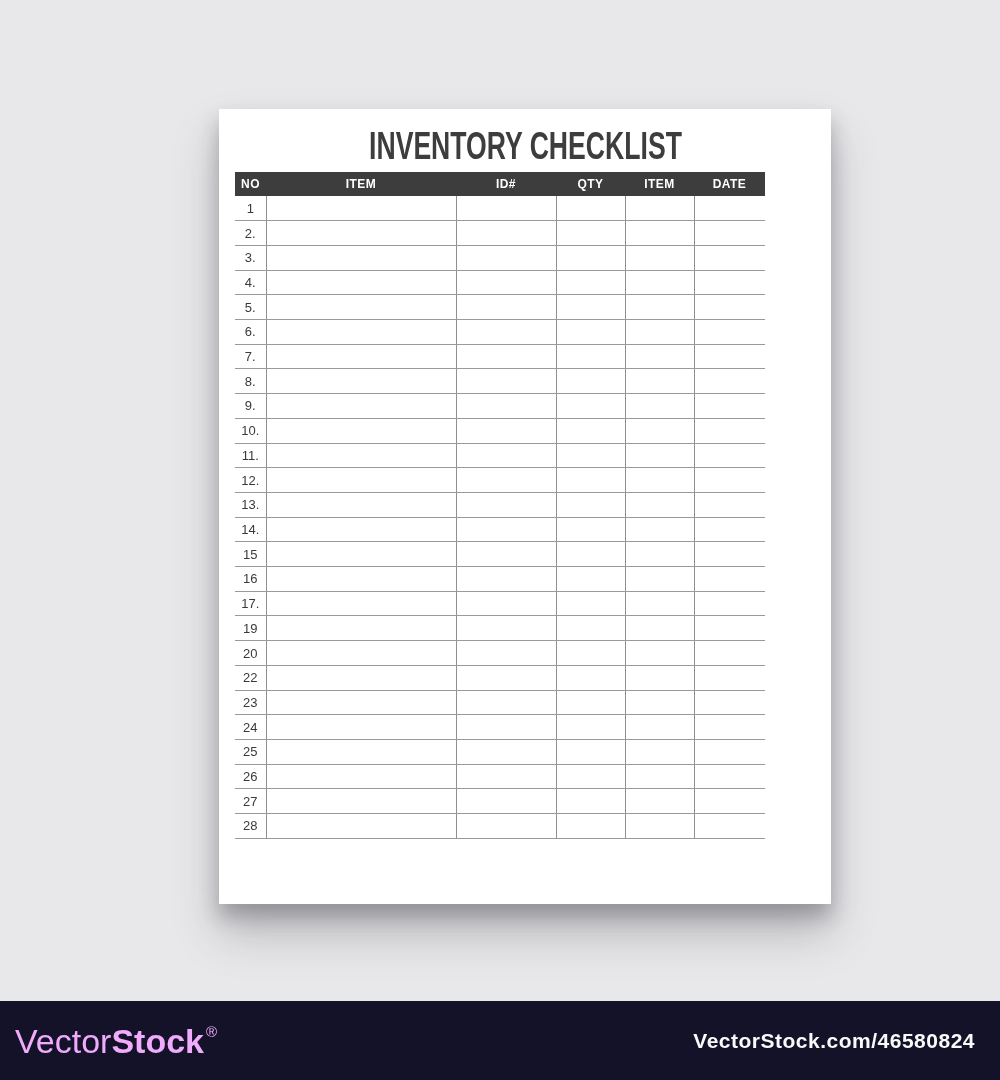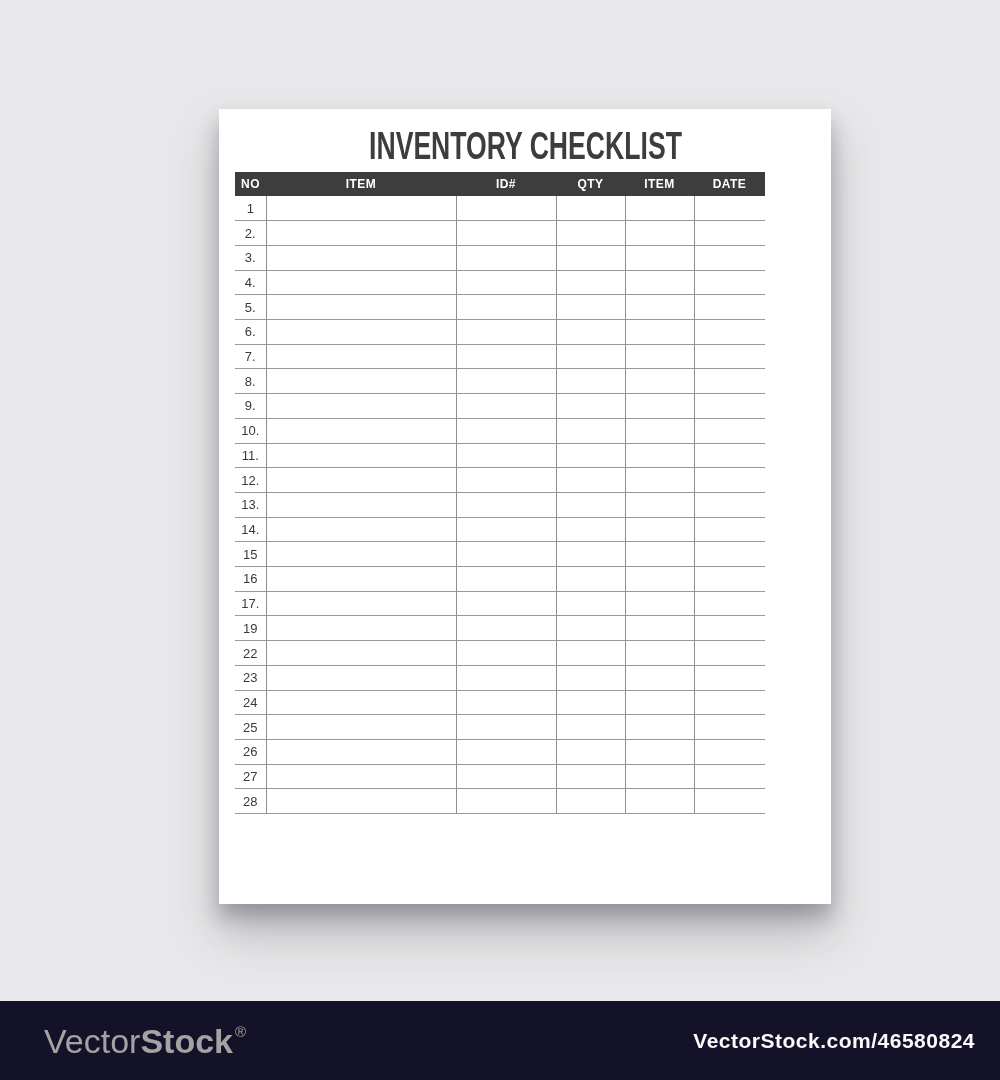--- a/index.html
+++ b/index.html
@@ -81,24 +81,24 @@
   .bottom-bar {
     position: absolute;
     left: 0;
     bottom: 0;
     width: 1000px;
     height: 79px;
     background: var(--bottom-bar, #141228);
   }
   .brand {
     position: absolute;
-    left: 44px;
+    left: 15px;
     top: 50%;
     transform: translateY(-50%);
-    color: #a3a3a3;
+    color: #f0abfc;
     font-size: 34px;
     line-height: 1;
     white-space: nowrap;
   }
   .brand .w-normal { font-weight: 400; }
   .brand .w-bold   { font-weight: bold; }
   .brand .reg {
     font-size: 15px;
     vertical-align: 16px;
     font-weight: 400;
@@ -285,20 +285,28 @@
           </tr>
           <tr>
             <td class="num">19</td>
             <td></td>
             <td></td>
             <td></td>
             <td></td>
             <td></td>
           </tr>
           <tr>
+            <td class="num">20</td>
+            <td></td>
+            <td></td>
+            <td></td>
+            <td></td>
+            <td></td>
+          </tr>
+          <tr>
             <td class="num">22</td>
             <td></td>
             <td></td>
             <td></td>
             <td></td>
             <td></td>
           </tr>
           <tr>
             <td class="num">23</td>
             <td></td>

